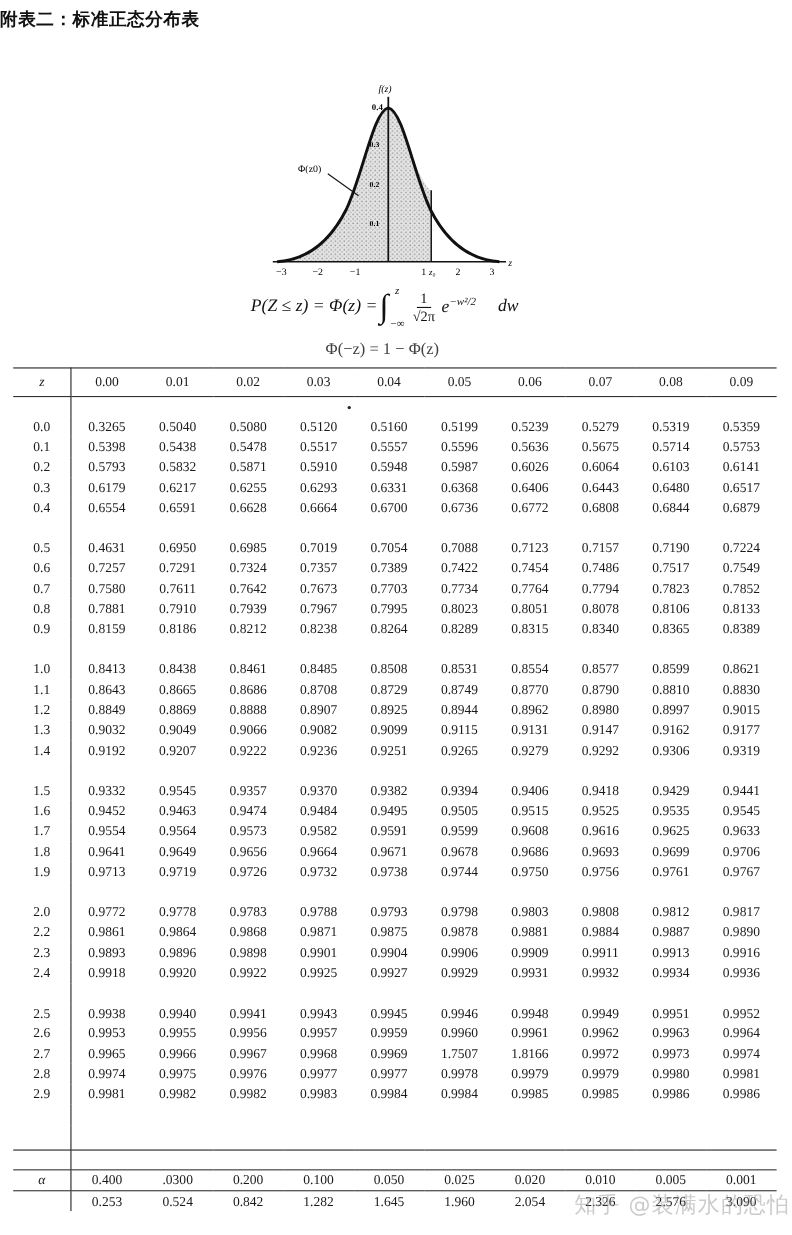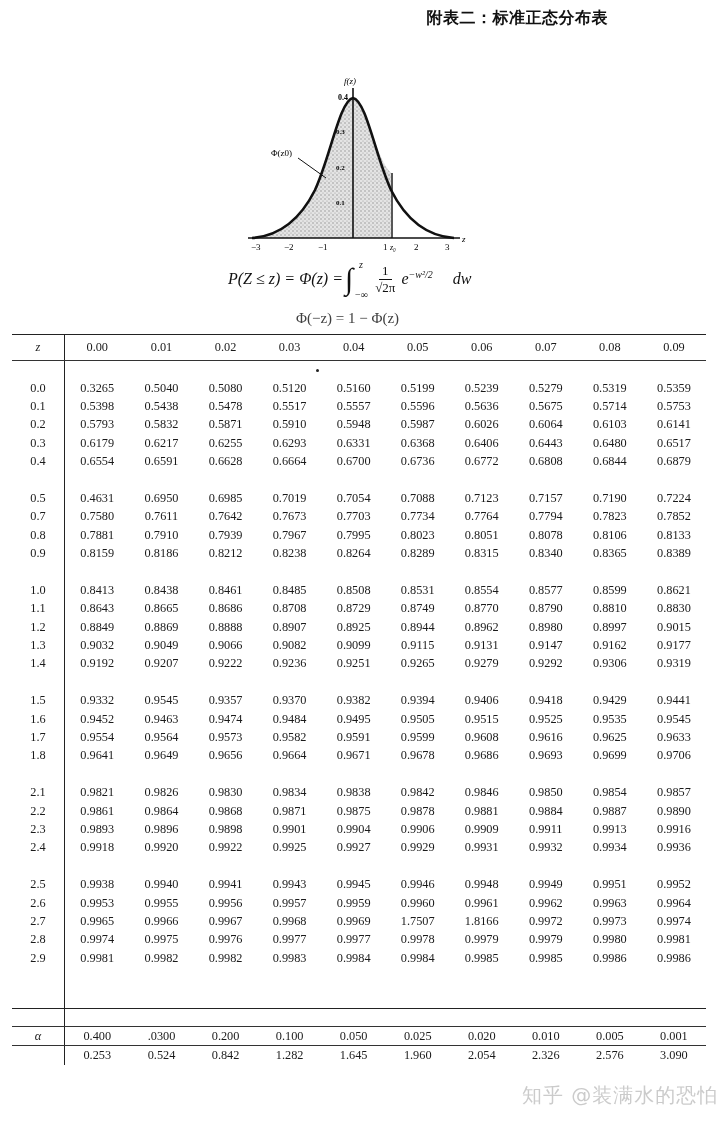--- a/index.html
+++ b/index.html
@@ -1,18 +1,18 @@
 <!DOCTYPE html>
 <html><head>
 <meta charset="utf-8">
 <style>
   html, body { margin:0; padding:0; background:#ffffff; }
   body { width:720px; height:1123px; position:relative; overflow:hidden;
          font-family:"Liberation Serif","DejaVu Serif",serif; color:#1a1a1a; }
-  .title { position:absolute; top:8px; left:0; width:608px; text-align:right;
+  .title { position:absolute; top:8px; left:0; width:608px; text-align:left;
            font-family:"DejaVu Sans",sans-serif; font-weight:bold; font-size:16px; letter-spacing:0.5px; color:#111; }
   .figure { position:absolute; left:240px; top:70px; width:250px; height:190px; }
   .formula1 { position:absolute; left:228px; top:262px; width:300px; height:34px;
               font-size:16px; font-style:italic; color:#111; display:flex; align-items:center; }
   .formula2 { position:absolute; left:296px; top:310px; font-size:15px; color:#404040; }
   .integral { font-size:30px; font-style:normal; line-height:1; position:relative; margin:0 2px; }
   .integral .lim-top { position:absolute; top:-4px; left:14px; font-size:10px; font-style:italic; }
   .integral .lim-bot { position:absolute; bottom:-6px; left:10px; font-size:10px; }
   .frac { display:inline-flex; flex-direction:column; align-items:center; font-style:normal; margin:0 6px 0 20px; font-size:13px; }
   .frac .num { border-bottom:1px solid #111; padding:0 3px; }
@@ -209,20 +209,33 @@
         <td>0.6985</td>
         <td>0.7019</td>
         <td>0.7054</td>
         <td>0.7088</td>
         <td>0.7123</td>
         <td>0.7157</td>
         <td>0.7190</td>
         <td>0.7224</td>
       </tr>
       <tr>
+        <td class="zcol">0.6</td>
+        <td>0.7257</td>
+        <td>0.7291</td>
+        <td>0.7324</td>
+        <td>0.7357</td>
+        <td>0.7389</td>
+        <td>0.7422</td>
+        <td>0.7454</td>
+        <td>0.7486</td>
+        <td>0.7517</td>
+        <td>0.7549</td>
+      </tr>
+      <tr>
         <td class="zcol">0.7</td>
         <td>0.7580</td>
         <td>0.7611</td>
         <td>0.7642</td>
         <td>0.7673</td>
         <td>0.7703</td>
         <td>0.7734</td>
         <td>0.7764</td>
         <td>0.7794</td>
         <td>0.7823</td>
@@ -390,45 +403,58 @@
         <td>0.9649</td>
         <td>0.9656</td>
         <td>0.9664</td>
         <td>0.9671</td>
         <td>0.9678</td>
         <td>0.9686</td>
         <td>0.9693</td>
         <td>0.9699</td>
         <td>0.9706</td>
       </tr>
+      <tr>
+        <td class="zcol">1.9</td>
+        <td>0.9713</td>
+        <td>0.9719</td>
+        <td>0.9726</td>
+        <td>0.9732</td>
+        <td>0.9738</td>
+        <td>0.9744</td>
+        <td>0.9750</td>
+        <td>0.9756</td>
+        <td>0.9761</td>
+        <td>0.9767</td>
+      </tr>
       <tr class="gap">
         <td class="zcol"></td>
         <td></td>
         <td></td>
         <td></td>
         <td></td>
         <td></td>
         <td></td>
         <td></td>
         <td></td>
         <td></td>
         <td></td>
       </tr>
       <tr>
-        <td class="zcol">2.1</td>
-        <td>0.9821</td>
-        <td>0.9826</td>
-        <td>0.9830</td>
-        <td>0.9834</td>
-        <td>0.9838</td>
-        <td>0.9842</td>
-        <td>0.9846</td>
-        <td>0.9850</td>
-        <td>0.9854</td>
-        <td>0.9857</td>
+        <td class="zcol">2.0</td>
+        <td>0.9772</td>
+        <td>0.9778</td>
+        <td>0.9783</td>
+        <td>0.9788</td>
+        <td>0.9793</td>
+        <td>0.9798</td>
+        <td>0.9803</td>
+        <td>0.9808</td>
+        <td>0.9812</td>
+        <td>0.9817</td>
       </tr>
       <tr>
         <td class="zcol">2.2</td>
         <td>0.9861</td>
         <td>0.9864</td>
         <td>0.9868</td>
         <td>0.9871</td>
         <td>0.9875</td>
         <td>0.9878</td>
         <td>0.9881</td>

